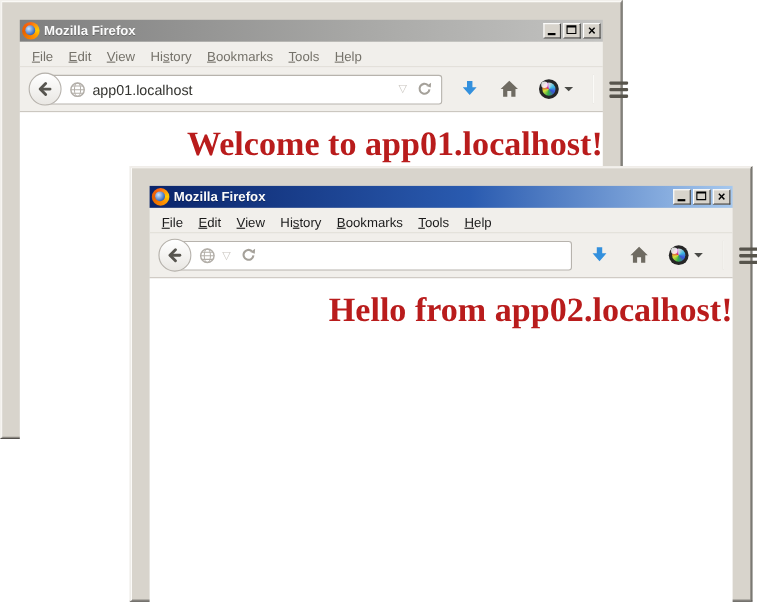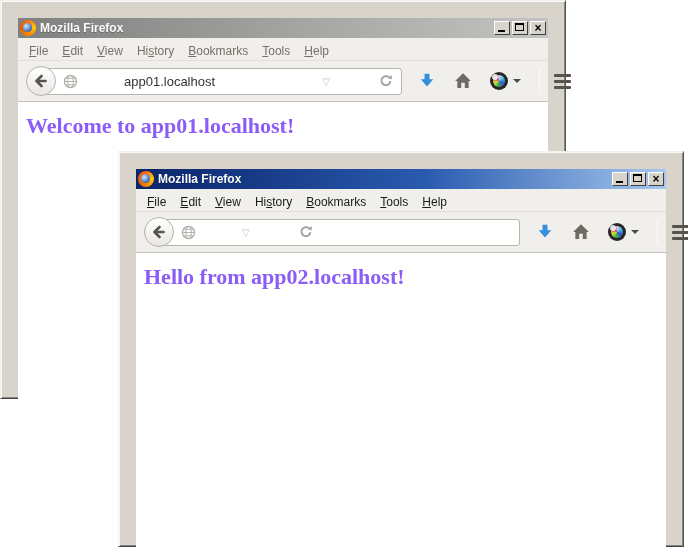--- a/index.html
+++ b/index.html
@@ -31,21 +31,21 @@
   .win-front .menubar{color:#1b1b1b;}
   .mi{padding:2px 6px;margin:0 1px;white-space:nowrap;}
   .ak{text-decoration:underline;}
   .navbar{height:40px;background:#f1efeb;border-bottom:1px solid #c7c3bc;display:flex;
     align-items:center;padding:0 8px;box-sizing:content-box;}
   .back-btn{width:30px;height:30px;border-radius:50%;flex:none;z-index:2;position:relative;
     background:linear-gradient(#ffffff,#e9e7e3);border:1px solid #b5b1ab;box-sizing:border-box;
     display:flex;align-items:center;justify-content:center;}
   .url-field{height:27px;width:362px;margin-left:-16px;background:#fff;border:1px solid #b7b3ad;
     border-radius:3px;box-sizing:border-box;display:flex;align-items:center;
-    padding:0 7px 0 22px;flex:none;gap:40px;}
+    padding:0 7px 0 22px;flex:none;}
   .globe{flex:none;margin-right:6px;display:flex;}
   .url-text{font-size:13px;color:#33332f;flex:1;white-space:nowrap;overflow:hidden;}
   .url-drop{font-size:10px;color:#c9c5bf;margin-right:8px;}
   .tb-icon{flex:none;display:flex;align-items:center;justify-content:center;}
   .dl{margin-left:16px;}
   .home{margin-left:18px;}
   .lens-wrap{margin-left:18px;display:flex;align-items:center;}
   .lens{width:18px;height:18px;border-radius:50%;background:#262626;position:relative;overflow:hidden;}
   .lens::after{content:"";position:absolute;inset:3px;border-radius:50%;
     background:conic-gradient(#d9d9d9,#3fbbe0 60deg,#3a51d6 120deg,#38b24a 190deg,#d9e03a 250deg,#e0483a 300deg,#c23ad6 340deg,#d9d9d9);}
@@ -53,21 +53,21 @@
     background:rgba(255,255,255,.85);z-index:2;}
   .caret{width:0;height:0;border-left:4px solid transparent;border-right:4px solid transparent;
     border-top:4px solid #4a4a46;margin-left:5px;}
   .vsep{width:1px;height:26px;background:#cfcbc4;border-right:1px solid #fbfaf7;margin:0 12px 0 18px;}
   .burger{margin-left:auto;margin-right:6px;display:flex;flex-direction:column;gap:3px;padding:4px 2px;}
   .burger i{display:block;width:17px;height:3px;background:#57544c;border-radius:1px;}
   .content{background:#fff;position:relative;overflow:hidden;}
   .win-back .content{height:307px;}
   .win-front .content{height:324px;}
   .content h1{margin:11px 0 0 0;padding-left:8px;font-family:"Liberation Serif",serif;
-    font-weight:bold;font-size:22px;color:#8b5cf6;white-space:nowrap;}
+    font-weight:bold;font-size:31px;color:#b91c1c;white-space:nowrap;text-align:right;}
   .grip{position:absolute;right:1px;bottom:1px;width:14px;height:14px;}
   .grip::after{content:"";position:absolute;left:2px;top:10px;width:2px;height:2px;background:#9c9890;
     box-shadow:4px 0 0 #9c9890,8px 0 0 #9c9890,4px -4px 0 #9c9890,8px -4px 0 #9c9890,8px -8px 0 #9c9890;}
   svg{display:block;}
 </style>
 </head>
 <body>
 
 <div class="win win-back">
   <div class="titlebar inactive">

